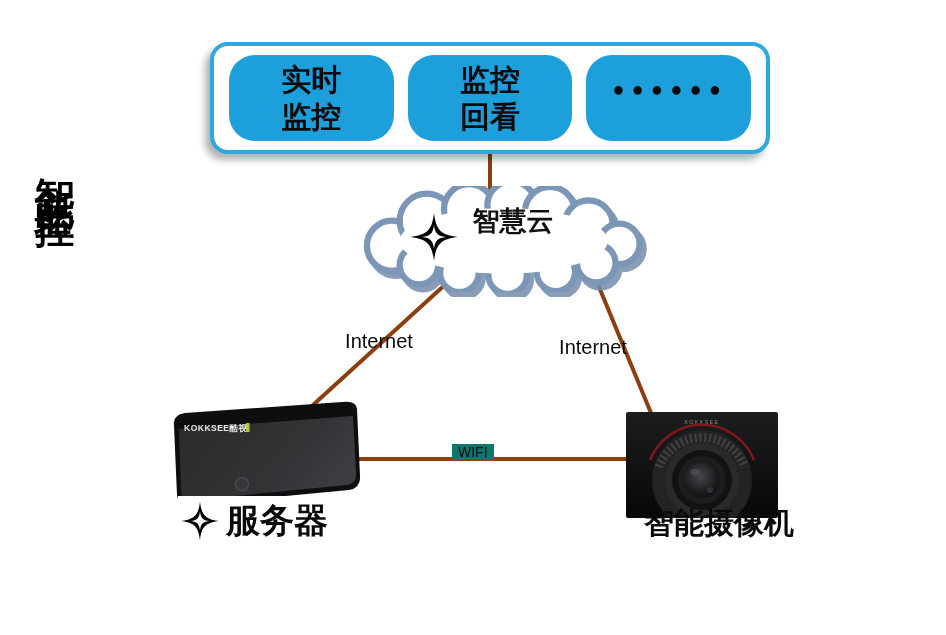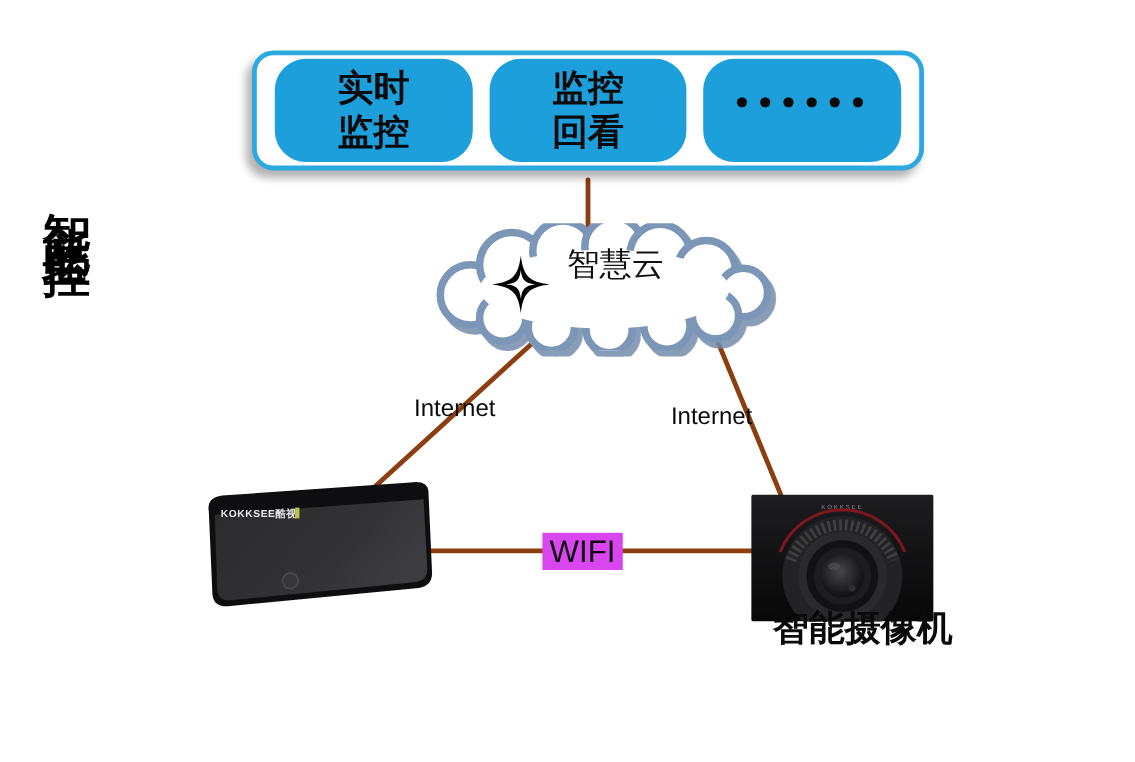--- a/index.html
+++ b/index.html
@@ -10,21 +10,21 @@
   }
   
   .vertical-title {
     position:absolute; left:28px; top:146px;
     writing-mode:vertical-rl; text-orientation:upright;
     font-family:"DejaVu Serif","Liberation Serif",serif;
     font-size:40px; letter-spacing:10px; color:#000; font-weight:600;
   }
   
   .features-panel {
-    position:absolute; left:210px; top:42px; width:560px; height:100px;
+    position:absolute; left:210px; top:42px; width:560px; height:112px;
     background:#ffffff; border:4px solid #2BA9E0; border-radius:18px;
     box-shadow:-5px 6px 7px rgba(0,0,0,0.30);
     display:flex; align-items:center; gap:14px; padding:0 15px; z-index:3;
   }
   .feature-box {
     flex:1; height:86px; background:#1C9FDB; border-radius:26px;
     display:flex; flex-direction:column; align-items:center; justify-content:center;
     font-family:"DejaVu Serif","Liberation Serif",serif;
     font-size:30px; line-height:37px; font-weight:600; color:#0a0a0a;
   }
@@ -36,30 +36,30 @@
   
   .lines-layer { position:absolute; left:0; top:0; width:946px; height:635px; z-index:1; }
   
   .cloud-wrap { position:absolute; left:336px; top:186px; width:322px; height:106px; z-index:2; }
   .cloud-wrap svg.cloud-shape { position:absolute; left:0; top:0;
     filter:drop-shadow(4px 5px 0 rgba(116,140,172,0.85)); }
   .cloud-star { position:absolute; left:73px; top:26px; width:50px; height:50px; }
   .cloud-label {
     position:absolute; left:112px; top:18px; width:130px; text-align:center;
     font-family:"DejaVu Serif","Liberation Serif",serif;
-    font-size:27px; line-height:34px; color:#111; font-weight:400;
+    font-size:27px; line-height:34px; color:#111; font-weight:700;
   }
   
   .link-label {
     position:absolute; font-weight:normal; color:#0a0a0a; z-index:2;
     font-size:20px; font-family:"Liberation Sans",sans-serif;
   }
   .internet-left  { left:326px; top:330px; width:106px; text-align:center; }
   .internet-right { left:540px; top:336px; width:106px; text-align:center; }
-  .wifi-label { left:452px; top:444px; font-size:26px; background:#d946ef; padding:0 6px; }
+  .wifi-label { left:452px; top:444px; font-size:14px; background:#0f766e; padding:0 6px; }
   
   .server-img { position:absolute; left:166px; top:400px; z-index:2; }
   .camera-img { position:absolute; left:626px; top:412px; z-index:2; }
   
   .server-caption {
     position:absolute; left:178px; top:496px; z-index:4;
     display:flex; align-items:center; gap:6px; background:#ffffff; padding:2px 10px 2px 2px;
   }
   .server-caption .caption-text, .camera-caption {
     font-family:"DejaVu Serif","Liberation Serif",serif;
@@ -163,16 +163,23 @@
     <circle cx="76" cy="68" r="50" fill="#232325"></circle>
     <path d="M33,55 A46,46 0 0 1 119,55" stroke="#404043" stroke-width="9" fill="none" stroke-dasharray="2.2,2.6"></path>
     <circle cx="76" cy="68" r="37" fill="#2a2a2d"></circle>
     <circle cx="76" cy="68" r="30" fill="#121214"></circle>
     <circle cx="76" cy="68" r="24" fill="#1d1d20"></circle>
     <circle cx="76" cy="68" r="18" fill="url(#camDome)"></circle>
     <ellipse cx="69" cy="60" rx="5" ry="3.2" fill="#5a5a5e" opacity="0.55"></ellipse>
     <circle cx="84" cy="78" r="3" fill="#303034"></circle>
   </svg>
 
+  <div class="server-caption">
+    <svg width="40" height="40" viewBox="0 0 100 100">
+      <path d="M50,2 C54,36 64,46 98,50 C64,54 54,64 50,98 C46,64 36,54 2,50 C36,46 46,36 50,2 Z" fill="#000"></path>
+      <path d="M50,26 C52,43 57,48 74,50 C57,52 52,57 50,74 C48,57 43,52 26,50 C43,48 48,43 50,26 Z" fill="#fff"></path>
+    </svg>
+    <span class="caption-text">服务器</span>
+  </div>
 
   <div class="camera-caption">智能摄像机</div>
 
 </div>
 
 </body></html>

